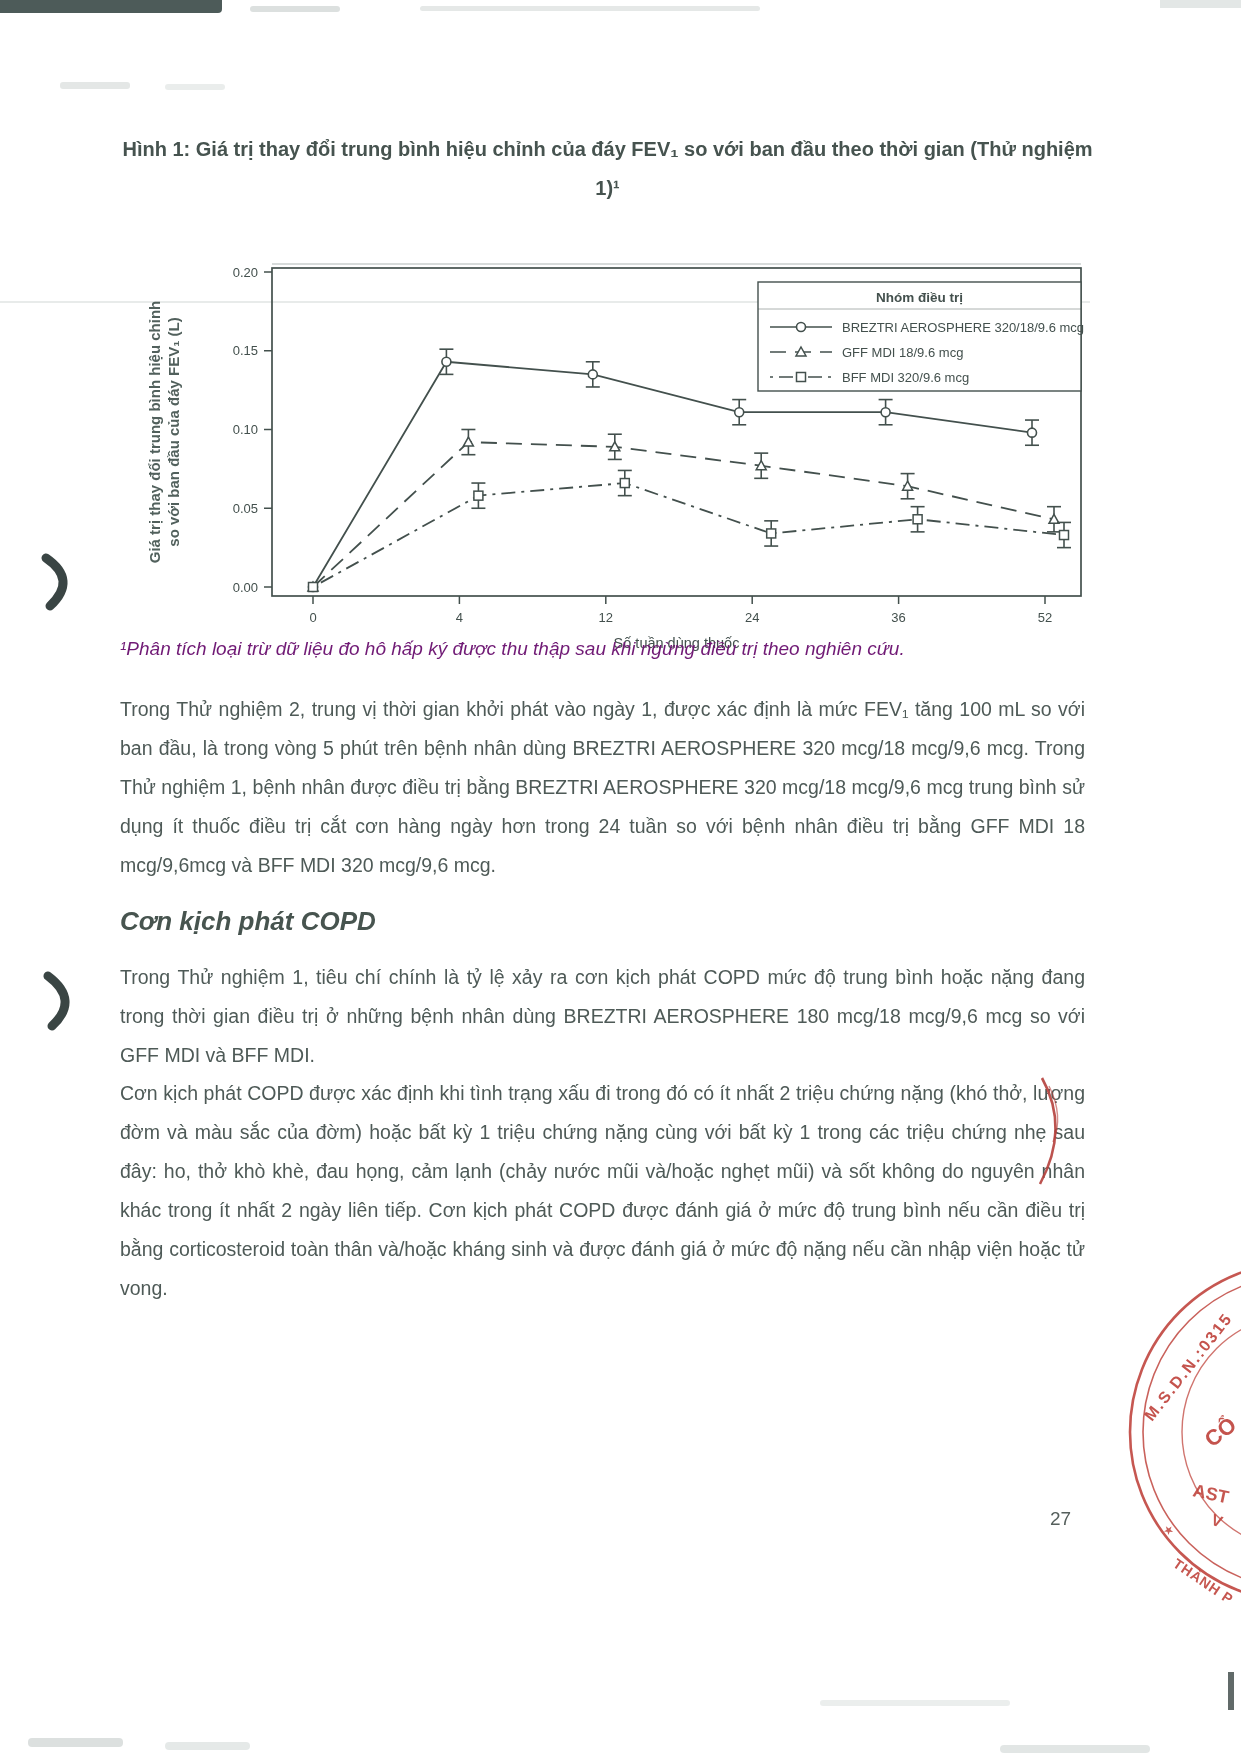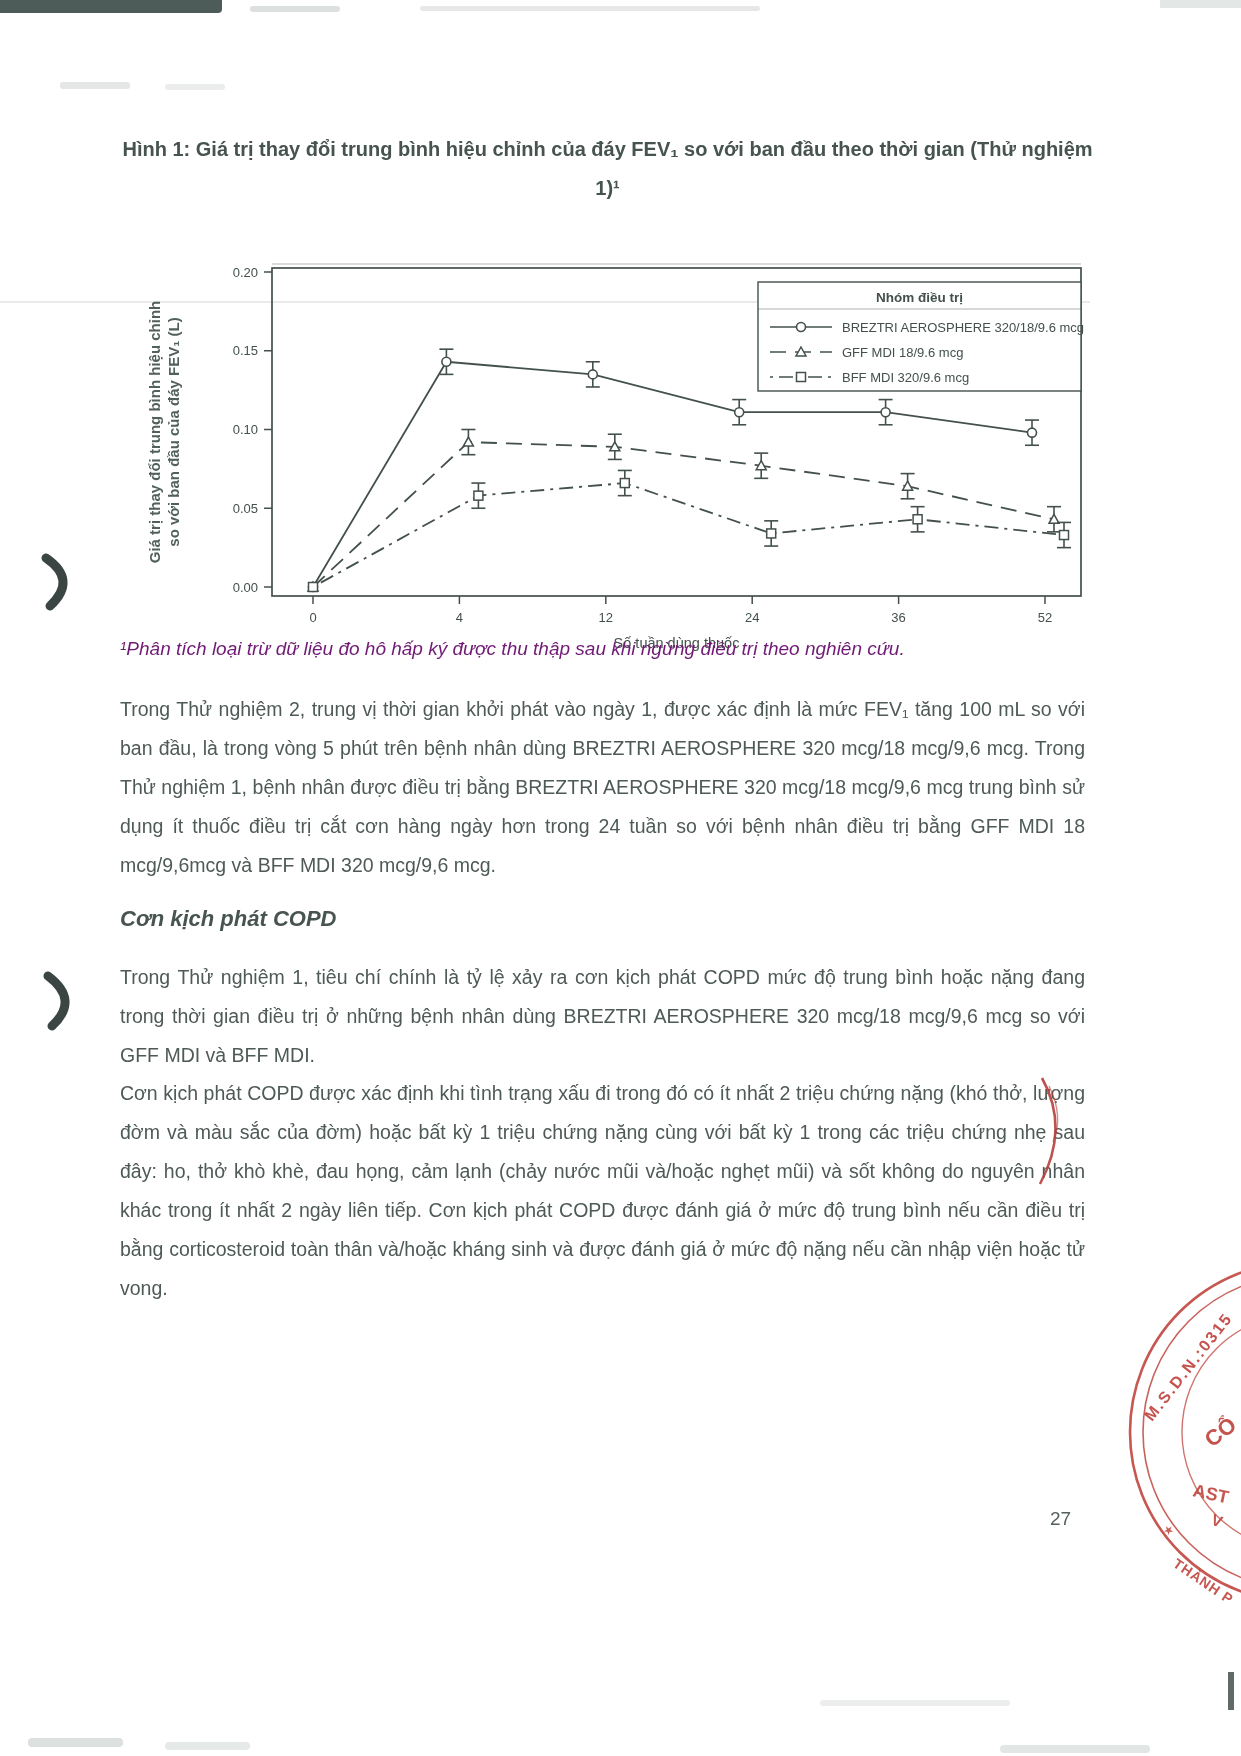--- a/index.html
+++ b/index.html
@@ -17,21 +17,21 @@
   .footnote{
     position:absolute;left:120px;top:634px;width:975px;
     font-size:19px;color:#701a75;line-height:30px;font-style:italic;
   }
   .para{
     position:absolute;left:120px;width:965px;
     font-size:19.5px;line-height:39px;text-align:justify;color:#4e5a57;margin-top:12px;
   }
   .section-heading{
     position:absolute;left:120px;top:906px;
-    font-size:22px;font-weight:bold;font-style:italic;color:#47544f;
+    font-size:26px;font-weight:bold;font-style:italic;color:#47544f;
   }
   .page-number{
     position:absolute;left:1050px;top:1508px;font-size:19px;color:#555f5c;
   }
   .artifact{position:absolute;pointer-events:none;}
   .overlay-svg{position:absolute;left:0;top:0;pointer-events:none;}
 </style>
 </head>
 <body>
 
@@ -161,21 +161,21 @@
         <line x1="640" y1="149" x2="702" y2="149" stroke="#43504d" stroke-width="1.6" stroke-dasharray="3,6,14,6"></line>
         <rect x="666.5" y="144.5" width="9" height="9" fill="#fff" stroke="#43504d" stroke-width="1.5"></rect>
         <text x="712" y="153.5" font-size="13" fill="#43504d">BFF MDI 320/9.6 mcg</text>
       </g>
     </svg>
 
   <div class="footnote">¹Phân tích loại trừ dữ liệu đo hô hấp ký được thu thập sau khi ngừng điều trị theo nghiên cứu.</div>
 
   <div class="para" style="top:678px">Trong Thử nghiệm 2, trung vị thời gian khởi phát vào ngày 1, được xác định là mức FEV₁ tăng 100 mL so với ban đầu, là trong vòng 5 phút trên bệnh nhân dùng BREZTRI AEROSPHERE 320 mcg/18 mcg/9,6 mcg. Trong Thử nghiệm 1, bệnh nhân được điều trị bằng BREZTRI AEROSPHERE 320 mcg/18 mcg/9,6 mcg trung bình sử dụng ít thuốc điều trị cắt cơn hàng ngày hơn trong 24 tuần so với bệnh nhân điều trị bằng GFF MDI 18 mcg/9,6mcg và BFF MDI 320 mcg/9,6 mcg.</div>
   <div class="section-heading">Cơn kịch phát COPD</div>
-  <div class="para" style="top:946px">Trong Thử nghiệm 1, tiêu chí chính là tỷ lệ xảy ra cơn kịch phát COPD mức độ trung bình hoặc nặng đang trong thời gian điều trị ở những bệnh nhân dùng BREZTRI AEROSPHERE 320 mcg/18 mcg/9,6 mcg so với GFF MDI và BFF MDI.</div>
+  <div class="para" style="top:946px">Trong Thử nghiệm 1, tiêu chí chính là tỷ lệ xảy ra cơn kịch phát COPD mức độ trung bình hoặc nặng đang trong thời gian điều trị ở những bệnh nhân dùng BREZTRI AEROSPHERE 180 mcg/18 mcg/9,6 mcg so với GFF MDI và BFF MDI.</div>
   <div class="para" style="top:1062px">Cơn kịch phát COPD được xác định khi tình trạng xấu đi trong đó có ít nhất 2 triệu chứng nặng (khó thở, lượng đờm và màu sắc của đờm) hoặc bất kỳ 1 triệu chứng nặng cùng với bất kỳ 1 trong các triệu chứng nhẹ sau đây: ho, thở khò khè, đau họng, cảm lạnh (chảy nước mũi và/hoặc nghẹt mũi) và sốt không do nguyên nhân khác trong ít nhất 2 ngày liên tiếp. Cơn kịch phát COPD được đánh giá ở mức độ trung bình nếu cần điều trị bằng corticosteroid toàn thân và/hoặc kháng sinh và được đánh giá ở mức độ nặng nếu cần nhập viện hoặc tử vong.</div>
 
   <div class="page-number">27</div>
 
   <svg class="overlay-svg" width="1241" height="1756" viewBox="0 0 1241 1756">
 
     <g>
       <path d="M 46,558 Q 78,580 50,606" stroke="#1f2b2a" stroke-width="9" fill="none" stroke-linecap="round" opacity="0.88"></path>
       <path d="M 48,976 Q 80,1000 52,1026" stroke="#1f2b2a" stroke-width="9" fill="none" stroke-linecap="round" opacity="0.88"></path>
     </g>

